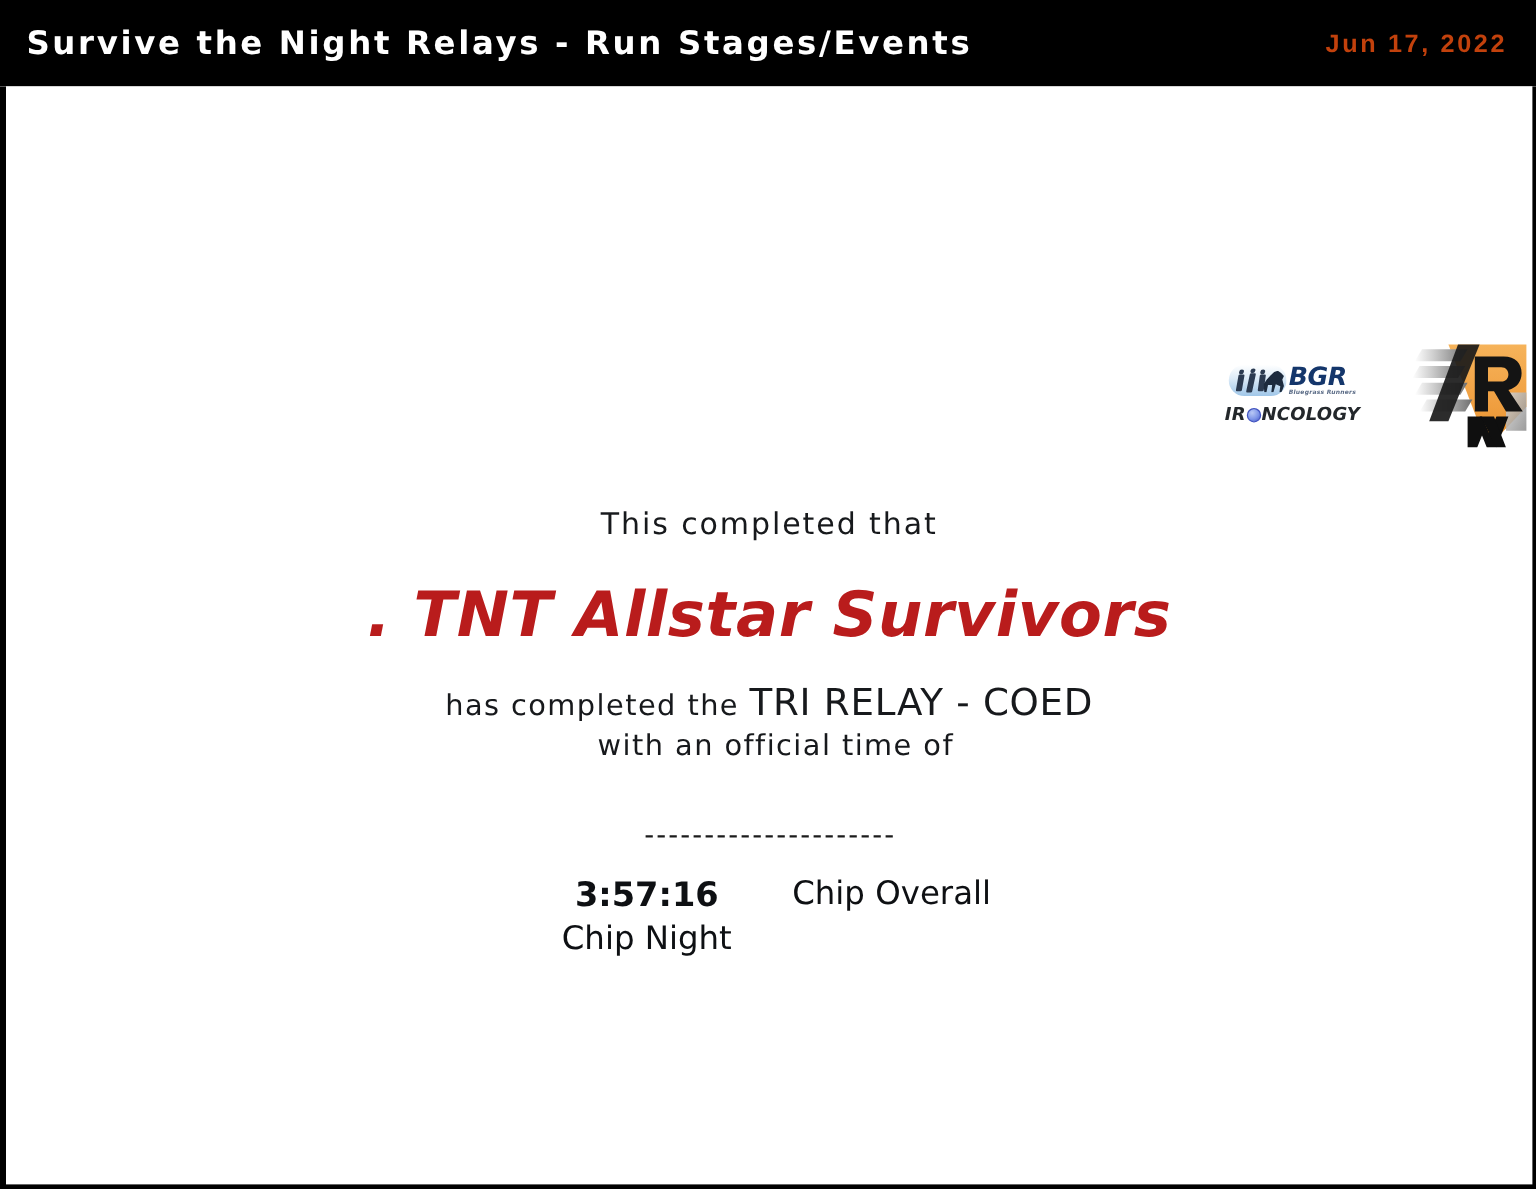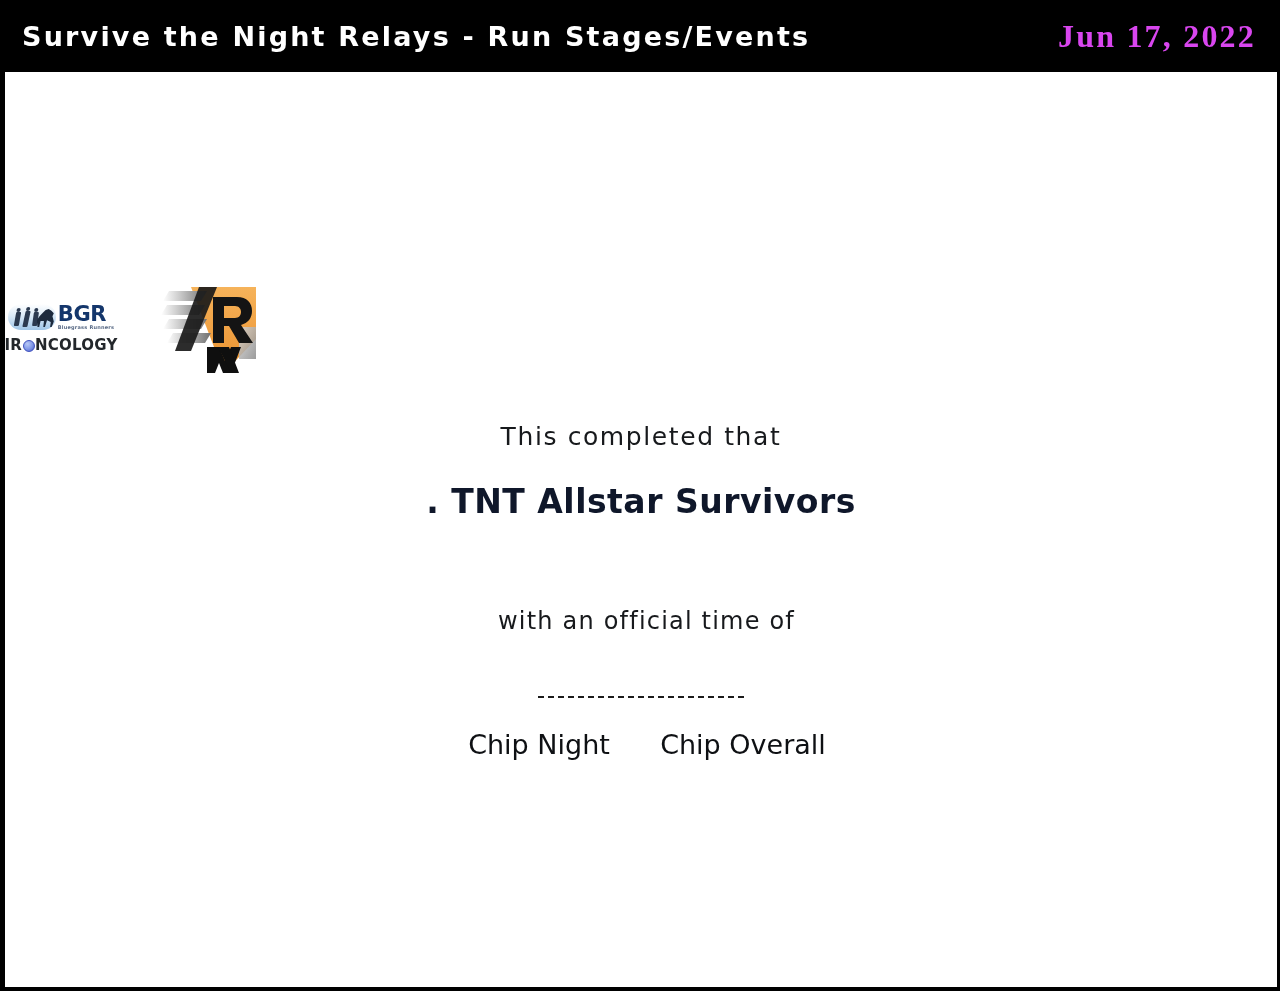--- a/index.html
+++ b/index.html
@@ -41,23 +41,23 @@
   .header-title {
     color: #ffffff;
     font-family: "DejaVu Sans", sans-serif;
     font-size: 27px;
     font-weight: bold;
     letter-spacing: 2.2px;
     white-space: nowrap;
     line-height: 1;
   }
   .header-date {
-    color: #d946ef;
-    font-family: Liberation Serif, serif;
-    font-size: 32px;
+    color: #c2410c;
+    font-family: Liberation Sans, sans-serif;
+    font-size: 21px;
     font-weight: bold;
     letter-spacing: 2.2px;
     white-space: nowrap;
     line-height: 1;
   }
 
   
   .cert-sheet {
     position: absolute;
     left: 0;
@@ -80,22 +80,23 @@
 
   
   .logo-row {
     position: absolute;
     left: 0;
     right: 0;
     top: 200px;
     height: 110px;
     display: flex;
     align-items: center;
-    justify-content: flex-start;
+    justify-content: flex-end;
     gap: 44px;
+    font-style: italic;
   }
 
   
   .bgr-logo {
     display: flex;
     flex-direction: column;
     align-items: center;
     width: 112px;
   }
   .bgr-top {
@@ -206,26 +207,27 @@
     font-weight: normal;
     color: #17191c;
     letter-spacing: 1.6px;
     line-height: 1.2;
   }
   .participant {
     position: absolute;
     left: 0; right: 0;
     top: 410px;
     font-family: "DejaVu Sans", sans-serif;
-    font-size: 33px;
-    font-weight: bold;
-    color: #0f172a;
+    font-size: 52px;
+    font-weight: bold;
+    color: #b91c1c;
     letter-spacing: 0.5px;
     line-height: 1.2;
     white-space: nowrap;
+    font-style: italic;
   }
   .completed-line {
     position: absolute;
     left: 0; right: 0;
     top: 495px;
     font-family: "DejaVu Sans", sans-serif;
     font-size: 24px;
     color: #17191c;
     letter-spacing: 1.2px;
     line-height: 1.25;
@@ -367,27 +369,33 @@
             <path d="M46 66 L58 66 L64 80 L70 66 L80 66 L70 92 L62 92 L58 82 L54 92 L46 92 Z" fill="#0f0f0f"></path>
             <path d="M56 66 L68 66 L78 92 L70 92 L60 72 Z" fill="#0f0f0f"></path>
           </svg>
         </div>
       </div>
 
       <div class="certifies">This completed that</div>
 
       <div class="participant">. TNT Allstar Survivors</div>
 
+      <div class="completed-line">
+        <span>has completed the </span><span class="event-name">TRI RELAY - COED</span>
+      </div>
 
       <div class="official-line">with an official time of</div>
 
       <div class="divider"></div>
 
       <div class="stats">
         <div class="stat">
+          <div class="stat-value">
+            <span>3:57:16</span><span class="ord"></span>
+          </div>
           <div class="stat-label">Chip Night</div>
         </div>
 
         <div class="stat">
           <div class="stat-label">Chip Overall</div>
         </div>
       </div>
 
     </div>
   </div>

